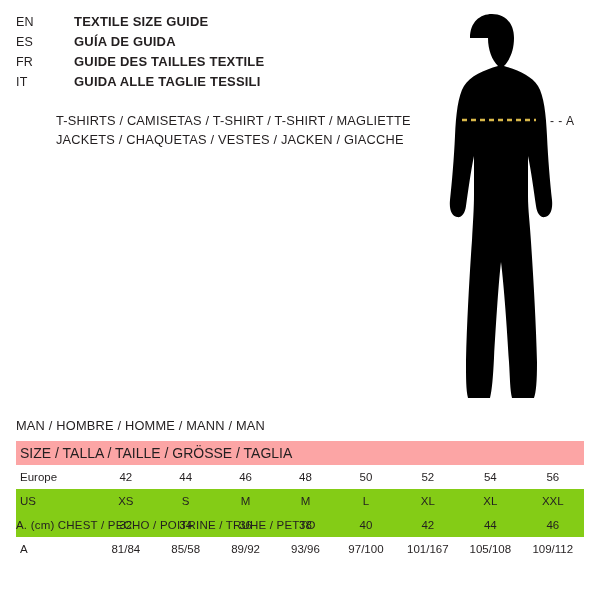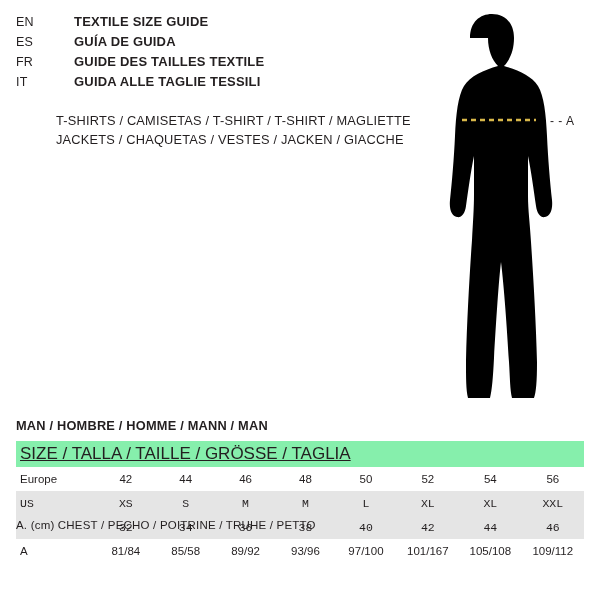--- a/index.html
+++ b/index.html
@@ -74,46 +74,44 @@
     font-size: 12px;
     letter-spacing: .5px;
   }
 
   
   .man-title {
     position: absolute;
     left: 16px;
     top: 418px;
     font-size: 12.8px;
-    font-weight: bold;
+    font-weight: normal;
     letter-spacing: .2px;
     text-align: center;
   }
 
   table.size-table {
     position: absolute;
     left: 16px;
     top: 441px;
     width: 568px;
     border-collapse: collapse;
     font-size: 11.5px;
   }
   table.size-table td {
     padding: 3px 0 3px 0;
     height: 18px;
     vertical-align: middle;
   }
   table.size-table tr.head td {
-    background: #86efac;
-    font-size: 17px;
-    text-decoration: underline;
+    background: #fca5a5;
+    font-size: 14px;
   }
   table.size-table tr.shade td {
-    background: #e5e5e5;
-    font-family: Liberation Mono, monospace;
+    background: #84cc16;
   }
   table.size-table td.label {
     padding-left: 4px;
     width: 86px;
     text-align: left;
   }
   table.size-table td.val {
     text-align: center;
     width: 68px;
   }

